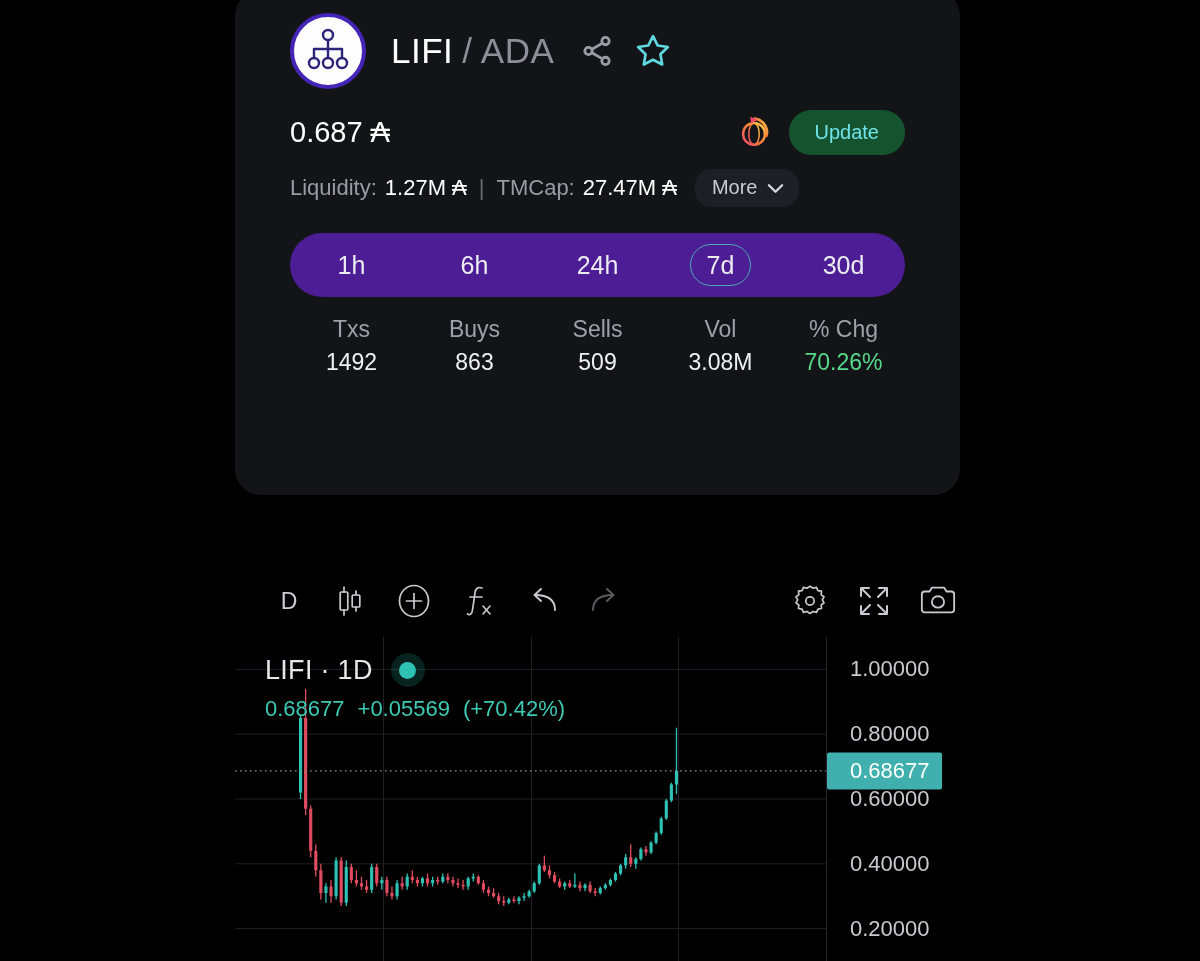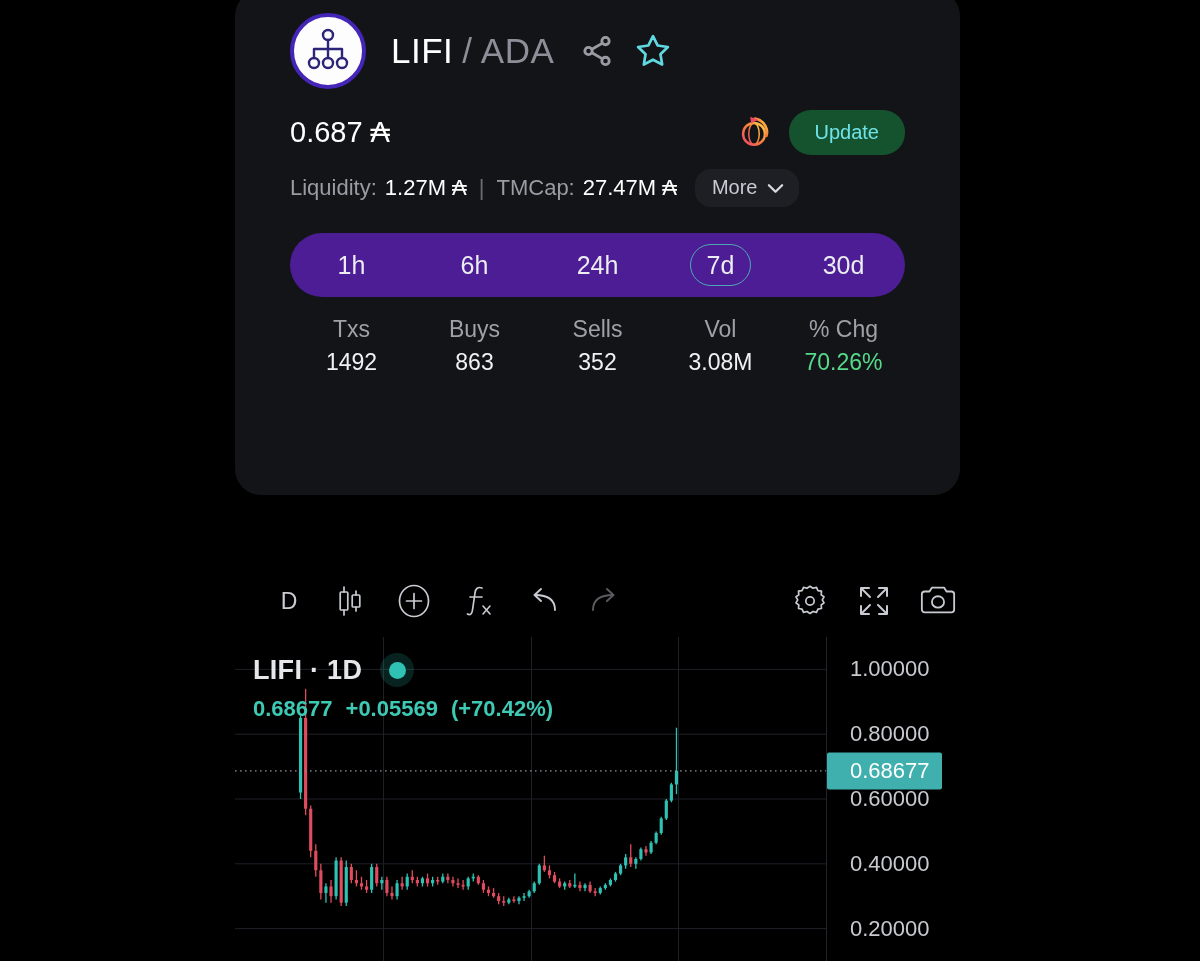--- a/index.html
+++ b/index.html
@@ -190,22 +190,22 @@
     background:#3fb0ad;
     color:#fff; font-size:22px;
     padding:5px 12px 6px 23px;
     transform:translateY(-50%);
     white-space:nowrap;
     border-radius:2px;
   }
 
   
   #chart-legend{
-    position:absolute; left:18px; top:16px;
-    z-index:5; pointer-events:none;font-weight:bold;
+    position:absolute; left:30px; top:16px;
+    z-index:5; pointer-events:none;
   }
   #legend-title-row{ display:flex; align-items:center; gap:18px; }
   #legend-symbol{ font-size:27px; color:#e6e7eb; letter-spacing:.3px; }
   #legend-dot{
     width:34px; height:34px; border-radius:50%;
     background:rgba(45,190,180,.18);
     display:flex; align-items:center; justify-content:center;
   }
   #legend-dot i{ width:17px;height:17px;border-radius:50%;background:#2fc2b4; display:block;}
   #legend-ohlc{
@@ -317,21 +317,21 @@
       <div class="stat">
         <div class="stat-label">Txs</div>
         <div class="stat-value">1492</div>
       </div>
       <div class="stat">
         <div class="stat-label">Buys</div>
         <div class="stat-value">863</div>
       </div>
       <div class="stat">
         <div class="stat-label">Sells</div>
-        <div class="stat-value">352</div>
+        <div class="stat-value">509</div>
       </div>
       <div class="stat">
         <div class="stat-label">Vol</div>
         <div class="stat-value">3.08M</div>
       </div>
       <div class="stat">
         <div class="stat-label">% Chg</div>
         <div class="stat-value pos">70.26%</div>
       </div>
     </div>

